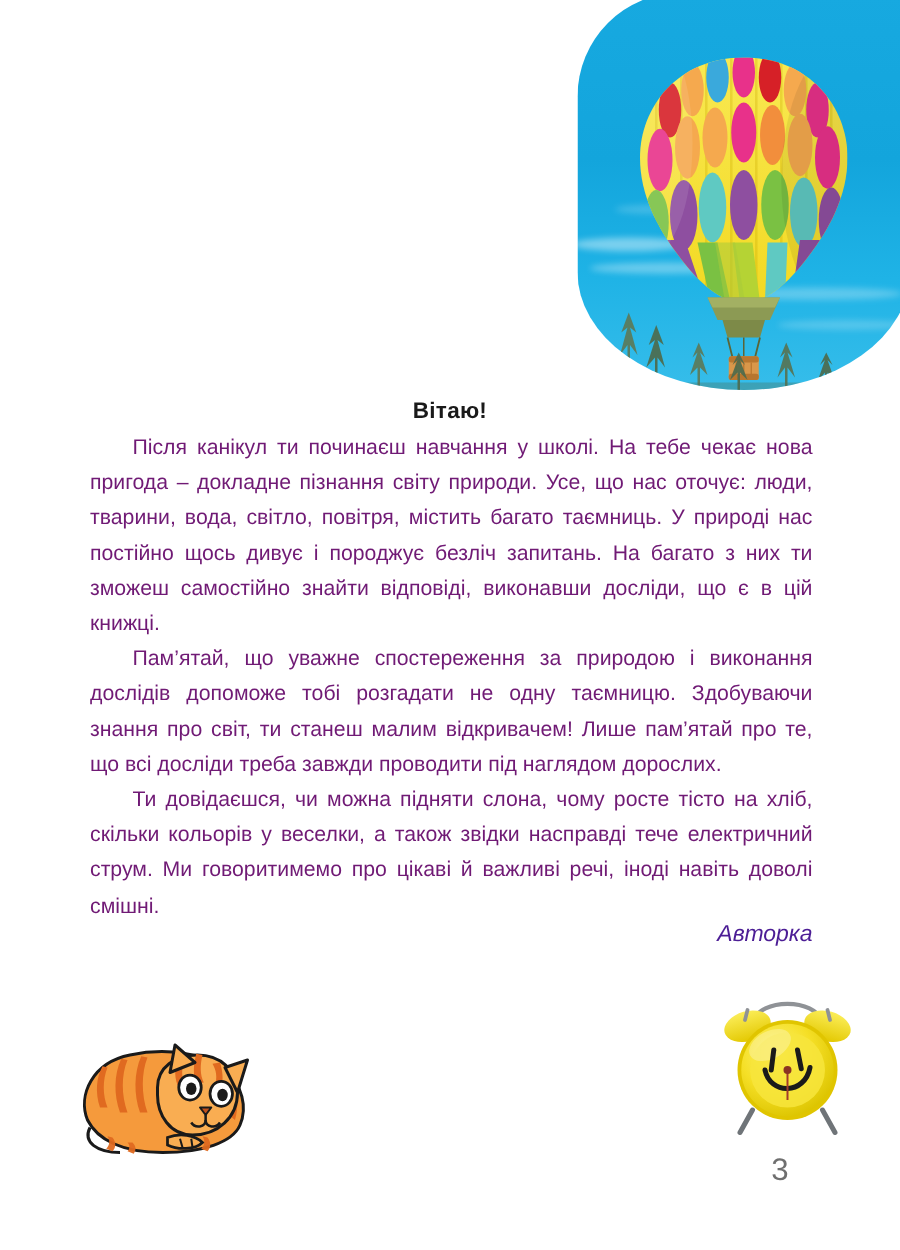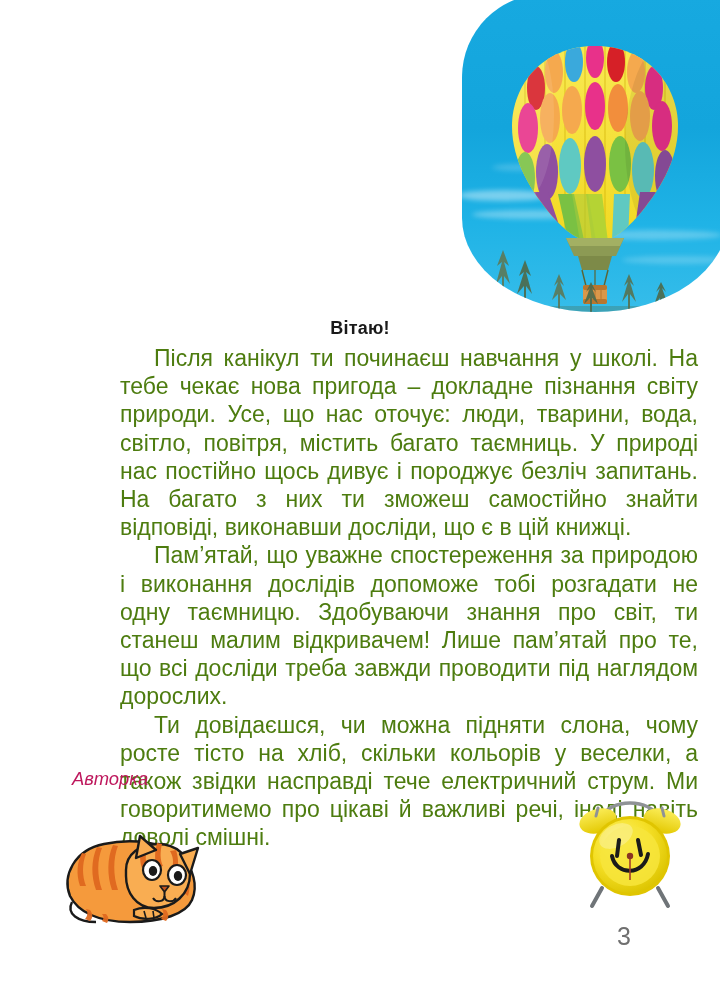--- a/index.html
+++ b/index.html
@@ -69,41 +69,41 @@
     letter-spacing: .2px;
     color: #1a1a1a;
   }
 
   
   .body-text {
     position: absolute;
     left: 72px;
     top: 344px;
     width: 578px;
-    font-size: 23px;
+    font-size: 17px;
     line-height: 28.2px;
     text-align: justify;
-    color: #4d7c0f;
-    margin-left: 48px;
+    color: #701a75;
   }
   .body-text p {
     margin: 0;
     text-indent: 34px;
     text-align: justify;
   }
   .body-text p:last-of-type { margin-bottom: 0; }
 
   .signature {
     position: absolute;
     left: 72px;
-    top: 768px;
+    top: 736px;
     width: 578px;
+    text-align: right;
     font-size: 18.4px;
     font-style: italic;
-    color: #be185d;
+    color: #4c1d95;
   }
 
   
   .cat {
     position: absolute;
     left: 52px;
     top: 826px;
     width: 160px;
     height: 104px;
   }

